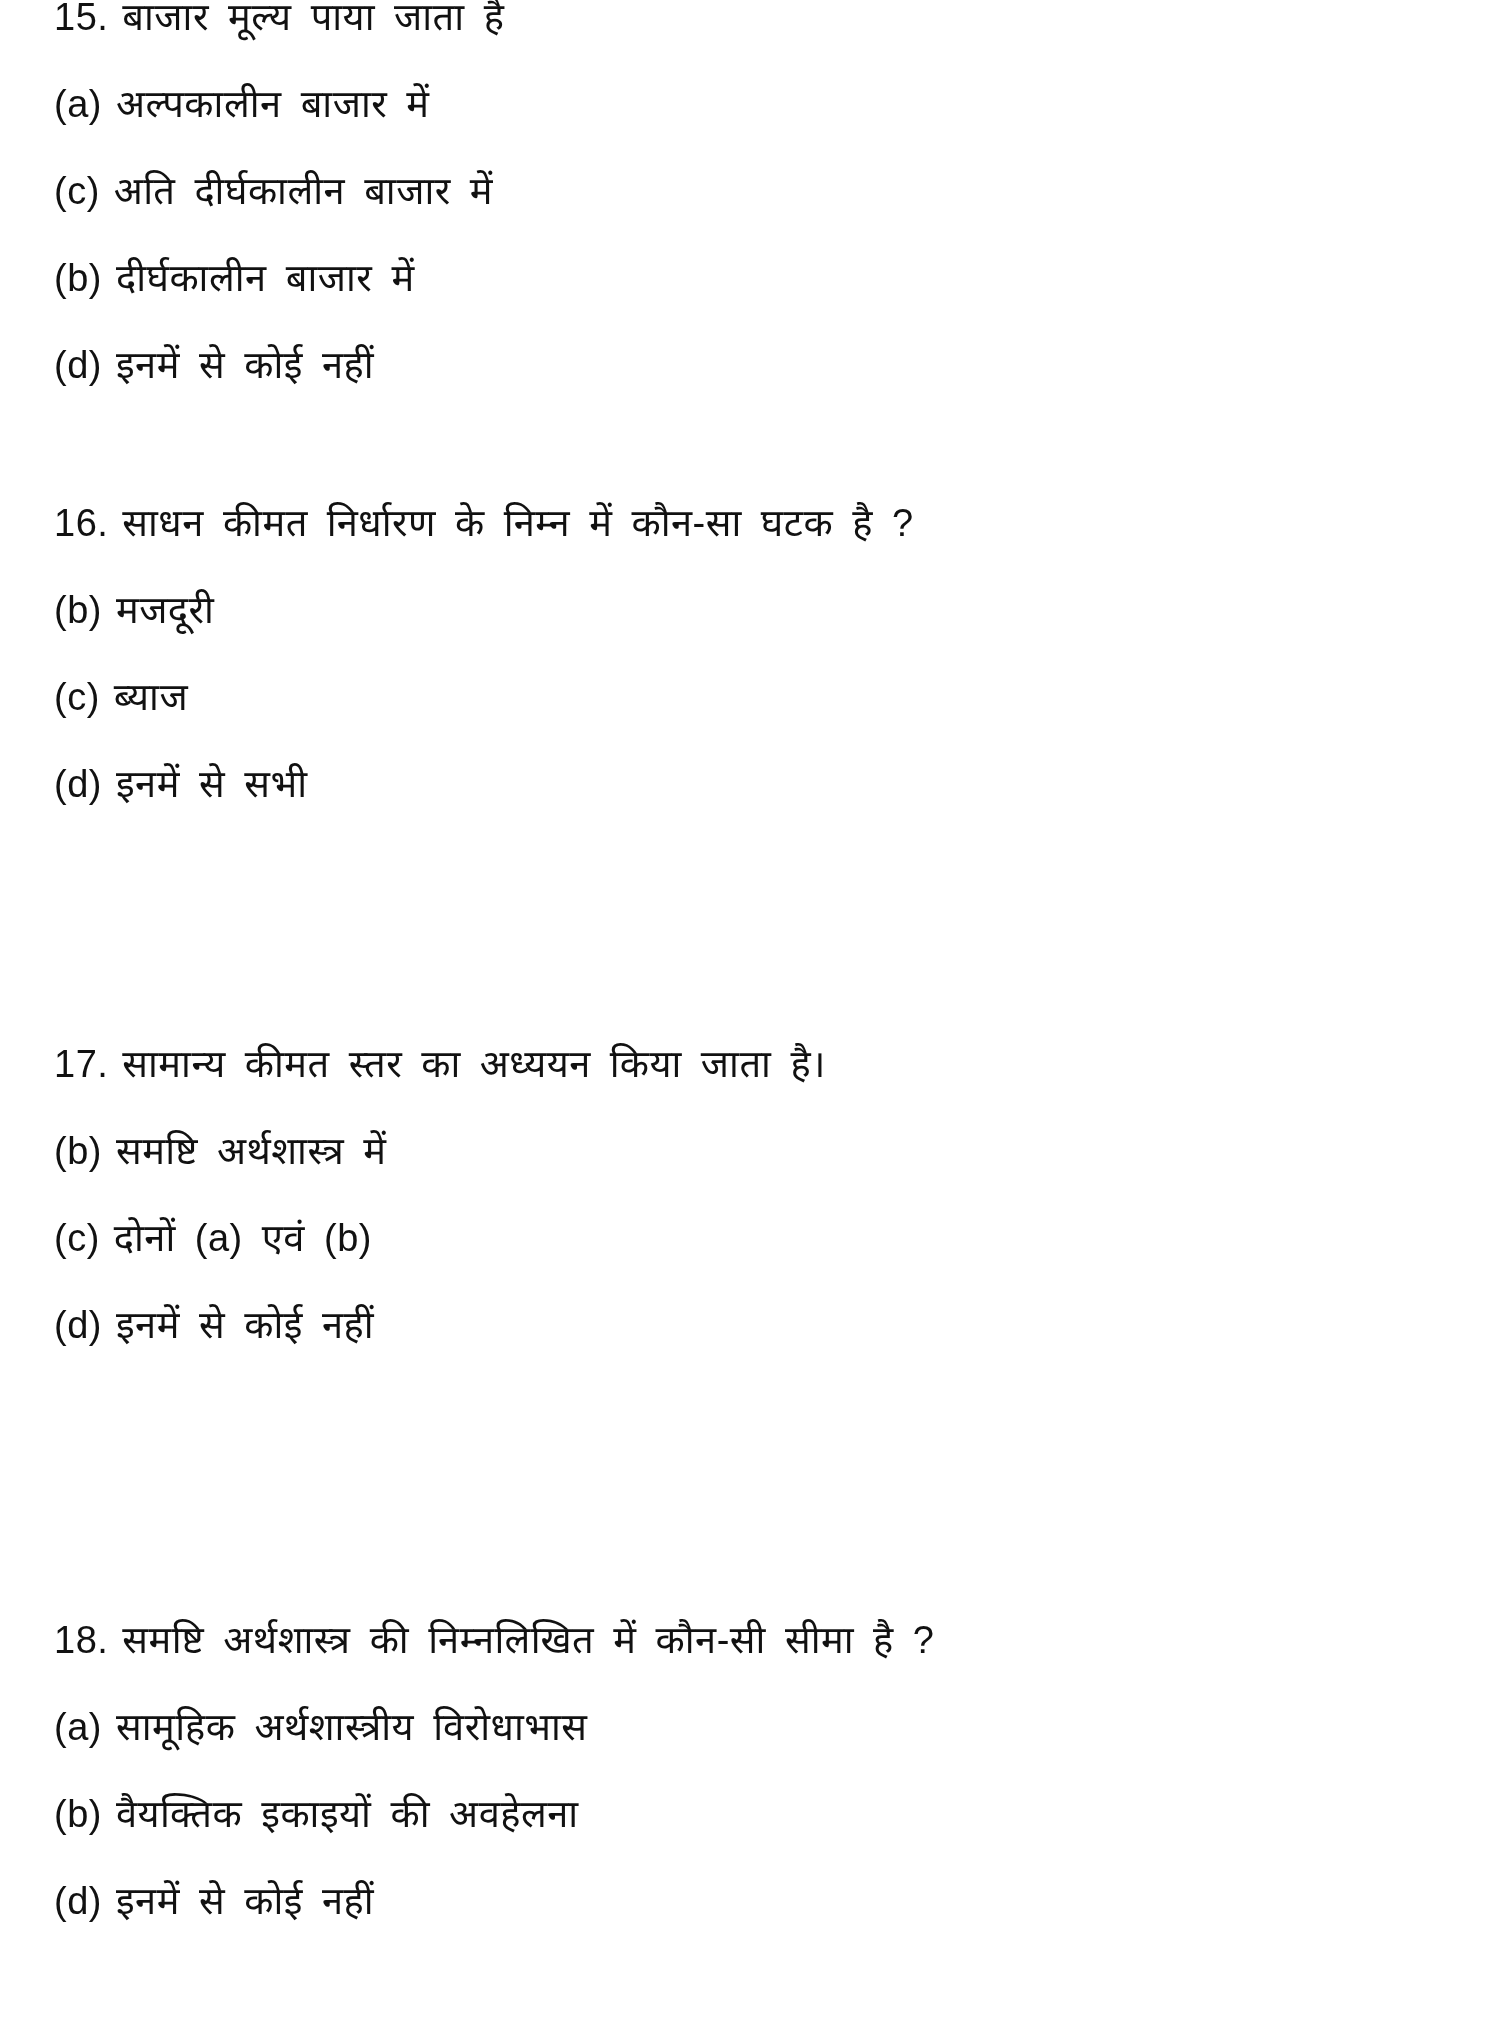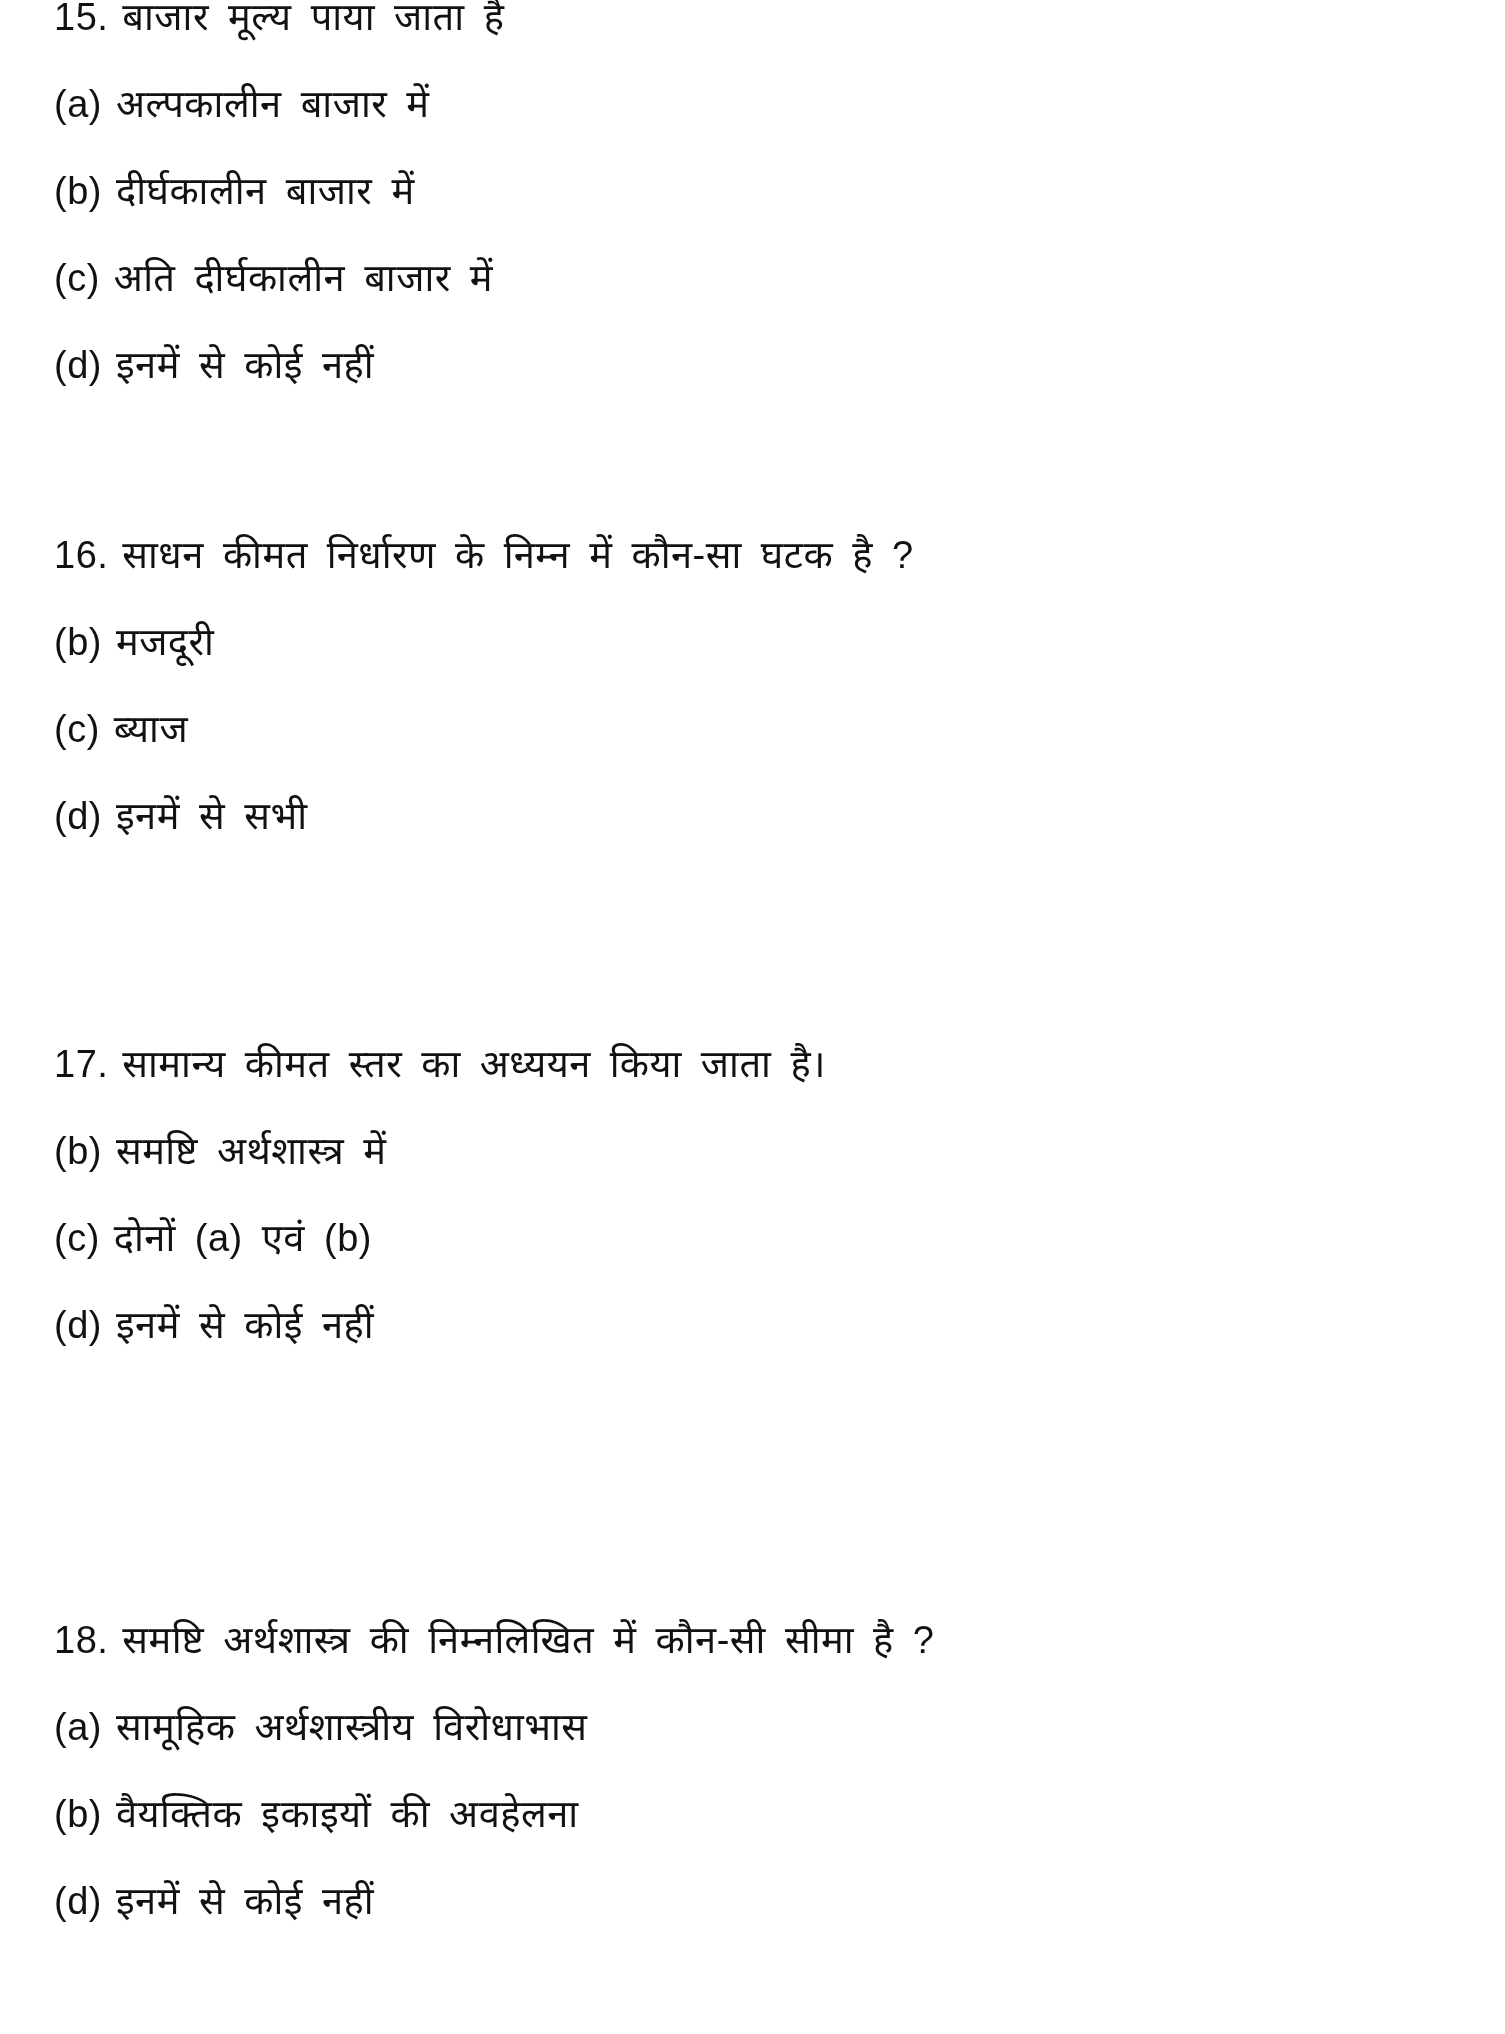--- a/index.html
+++ b/index.html
@@ -49,31 +49,31 @@
 <div class="page">
 
   <div class="question-block" style="top:-26px;">
     <div class="line">
       <span class="q-num">15.</span><span class="q-text">बाजार मूल्य पाया जाता है</span>
     </div>
     <div class="line">
       <span class="opt-label">(a)</span><span class="opt-text">अल्पकालीन बाजार में</span>
     </div>
     <div class="line">
-      <span class="opt-label">(b)</span><span class="opt-text">दीर्घकालीन बाजार में</span>
+      <span class="opt-label">(c)</span><span class="opt-text">अति दीर्घकालीन बाजार में</span>
     </div>
     <div class="line">
-      <span class="opt-label">(c)</span><span class="opt-text">अति दीर्घकालीन बाजार में</span>
+      <span class="opt-label">(b)</span><span class="opt-text">दीर्घकालीन बाजार में</span>
     </div>
     <div class="line">
       <span class="opt-label">(d)</span><span class="opt-text">इनमें से कोई नहीं</span>
     </div>
   </div>
 
-  <div class="question-block" style="top:512px;">
+  <div class="question-block" style="top:480px;">
     <div class="line">
       <span class="q-num">16.</span><span class="q-text">साधन कीमत निर्धारण के निम्न में कौन-सा घटक है ?</span>
     </div>
     <div class="line">
       <span class="opt-label">(b)</span><span class="opt-text">मजदूरी</span>
     </div>
     <div class="line">
       <span class="opt-label">(c)</span><span class="opt-text">ब्याज</span>
     </div>
     <div class="line">

